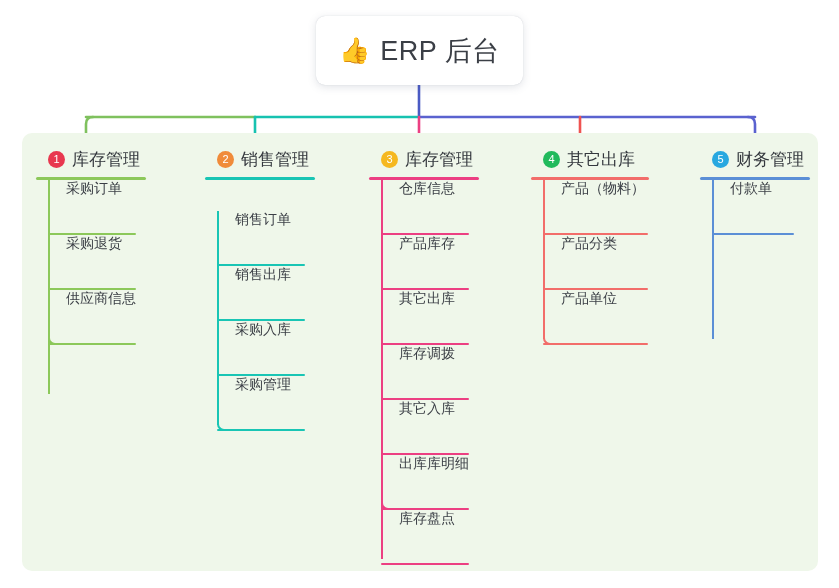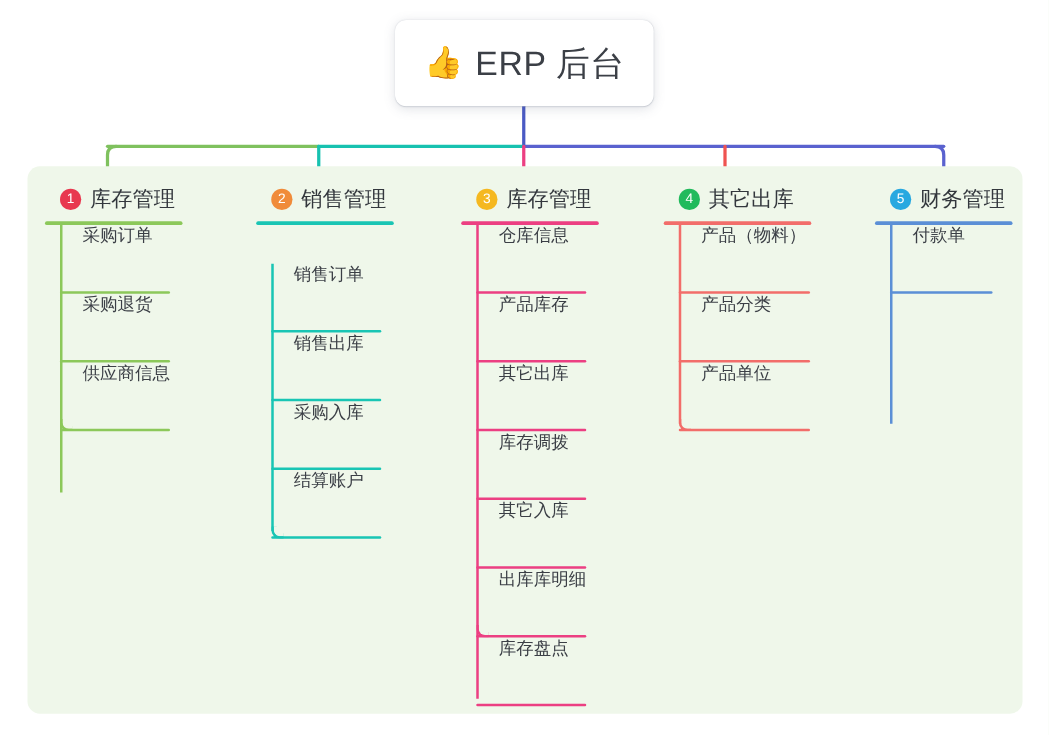--- a/index.html
+++ b/index.html
@@ -147,21 +147,21 @@
           </div>
           <div class="leaf">
             <span class="leaf-label">销售出库</span>
             <div class="leaf-rule" style="background: rgb(25, 197, 180); width: 88px;"></div>
           </div>
           <div class="leaf">
             <span class="leaf-label">采购入库</span>
             <div class="leaf-rule" style="background: rgb(25, 197, 180); width: 88px;"></div>
           </div>
           <div class="leaf">
-            <span class="leaf-label">结算账户</span>
+            <span class="leaf-label">采购管理</span>
             <div class="leaf-rule" style="background: rgb(25, 197, 180); width: 88px;"></div>
             <div class="leaf-corner" style="border-left-color: rgb(25, 197, 180); border-bottom-color: rgb(25, 197, 180);"></div>
           </div>
         </div>
       </div>
       <div class="col" style="left: 369px;">
         <div class="col-head">
           <span class="badge" style="background: rgb(245, 184, 32);">3</span>
           <span class="col-title">库存管理</span>
         </div>

